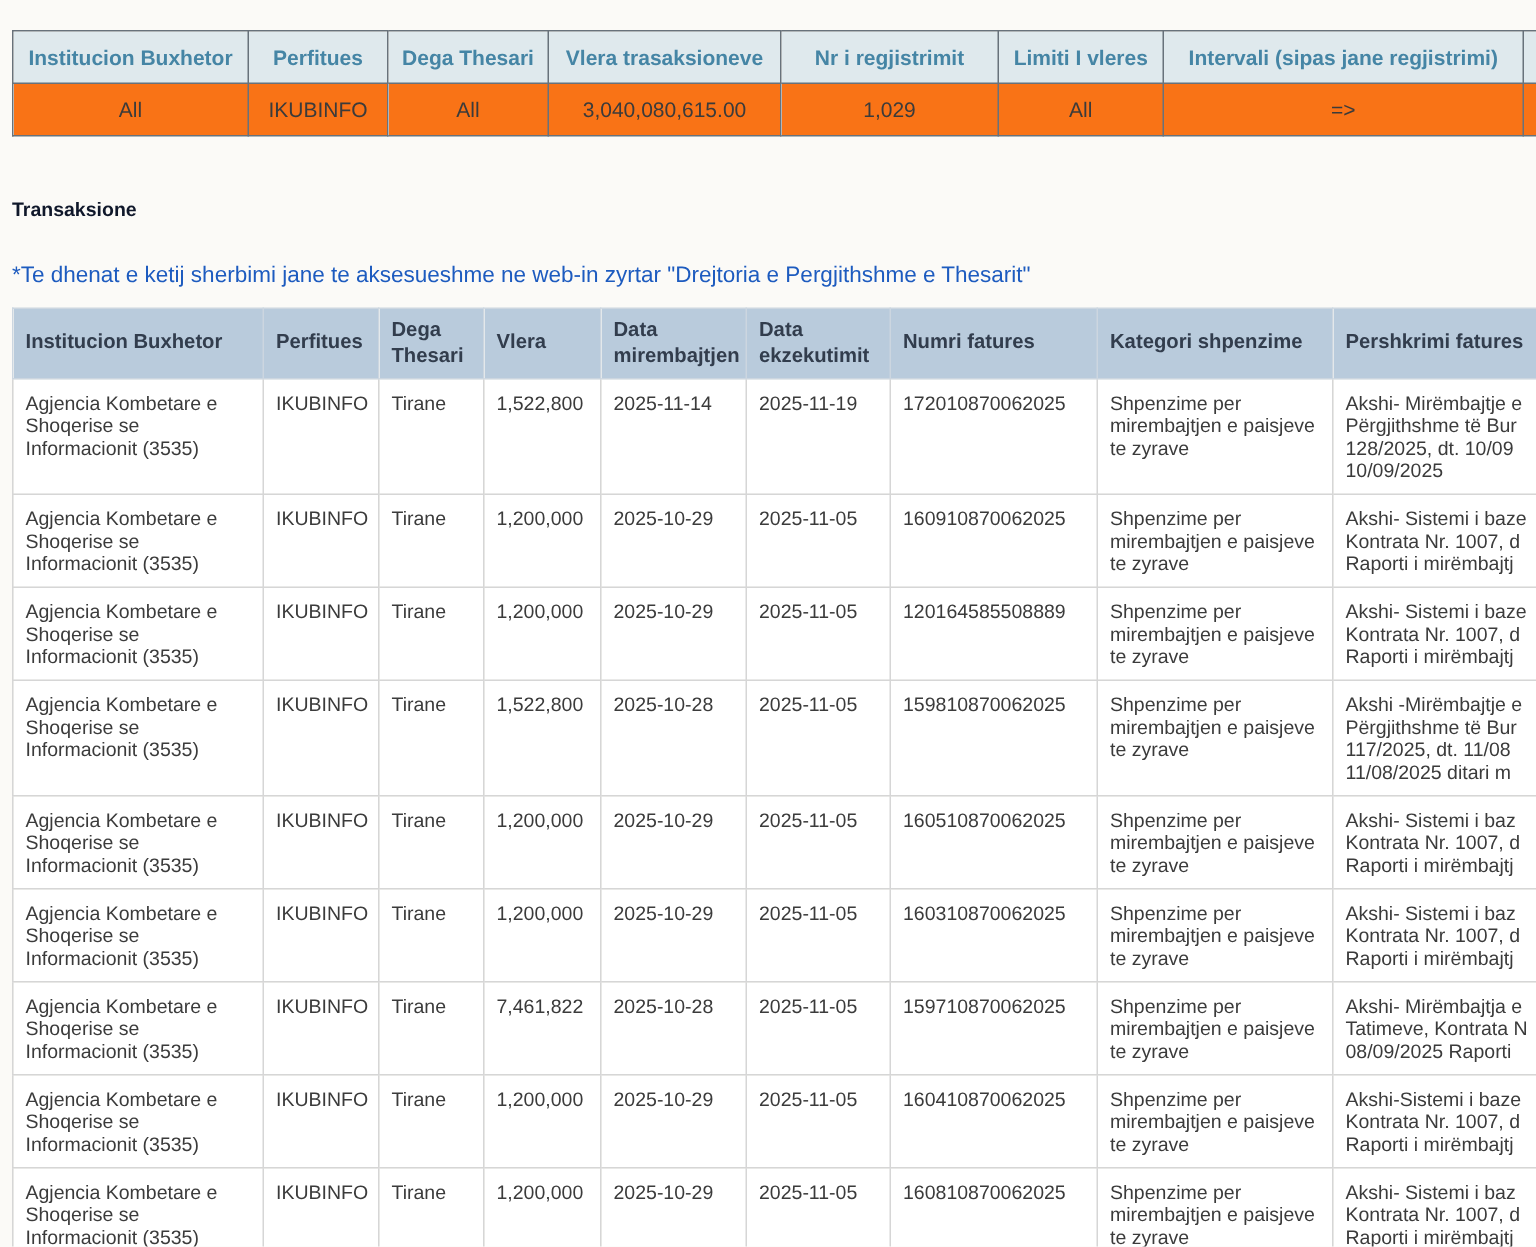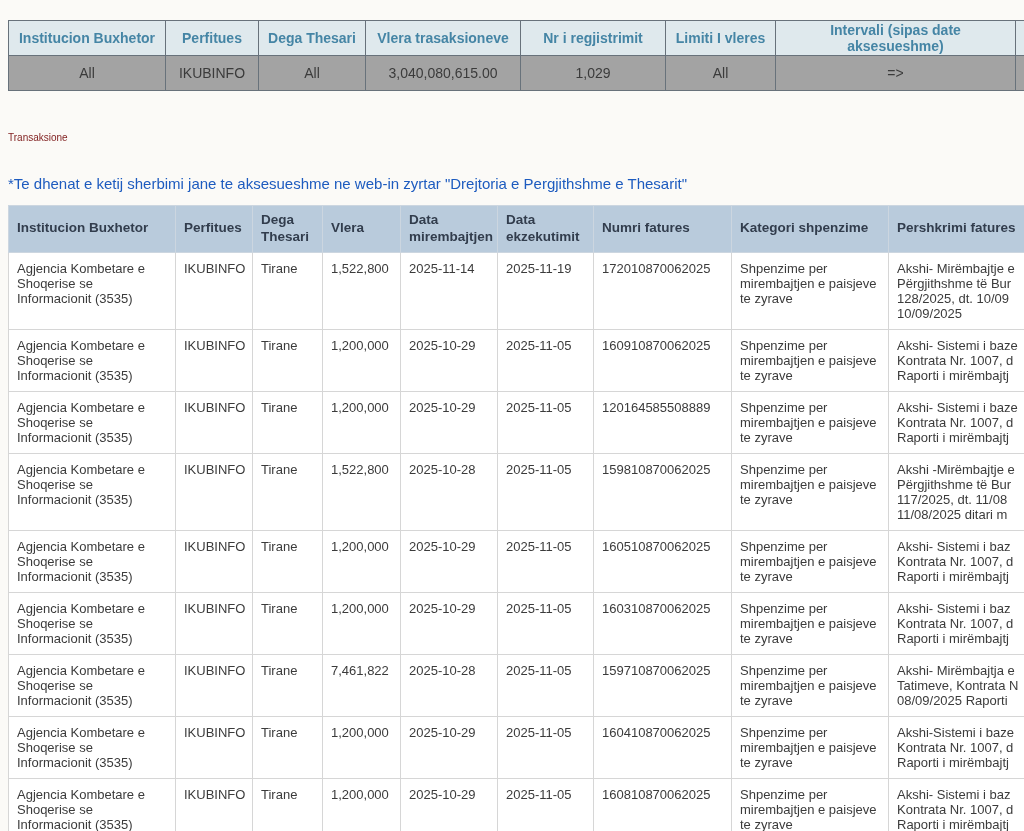--- a/index.html
+++ b/index.html
@@ -27,31 +27,31 @@
     overflow: hidden;
   }
   #summary-table th {
     background: #dfe9ed;
     color: #4585a5;
     font-weight: bold;
     height: 34px;
     padding: 0 6px;
   }
   #summary-table td {
-    background: #a3a3a3;
+    background: #f97316;
     color: #3b3b3b;
     height: 34px;
     padding: 0 6px;
     text-align: center;
   }
 
   
   #section-title {
     position: absolute; left: 8px; top: 132px;
-    font-size: 10px; font-weight: normal; color: #7f1d1d;
+    font-size: 13px; font-weight: bold; color: #0f172a;
   }
   #section-note {
     position: absolute; left: 8px; top: 175px;
     font-size: 15px; font-weight: normal; color: #1d5bbf;
     white-space: nowrap;
   }
 
   
   #tx-wrap { position: absolute; left: 8px; top: 205px; }
   #tx-table {
@@ -101,21 +101,21 @@
         <col style="width:60px">
     </colgroup>
     <thead>
         <tr>
           <th>Institucion Buxhetor</th>
           <th>Perfitues</th>
           <th>Dega Thesari</th>
           <th>Vlera trasaksioneve</th>
           <th>Nr i regjistrimit</th>
           <th>Limiti I vleres</th>
-          <th>Intervali (sipas date aksesueshme)</th>
+          <th>Intervali (sipas jane regjistrimi)</th>
           <th></th>
         </tr>
       </thead>
     <tbody>
         <tr>
           <td>All</td>
           <td>IKUBINFO</td>
           <td>All</td>
           <td>3,040,080,615.00</td>
           <td>1,029</td>

